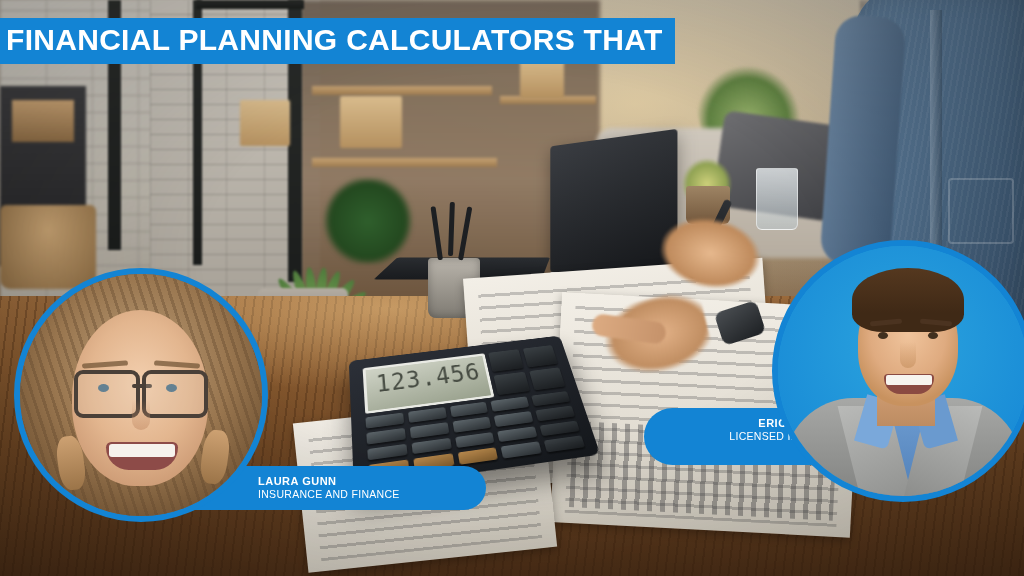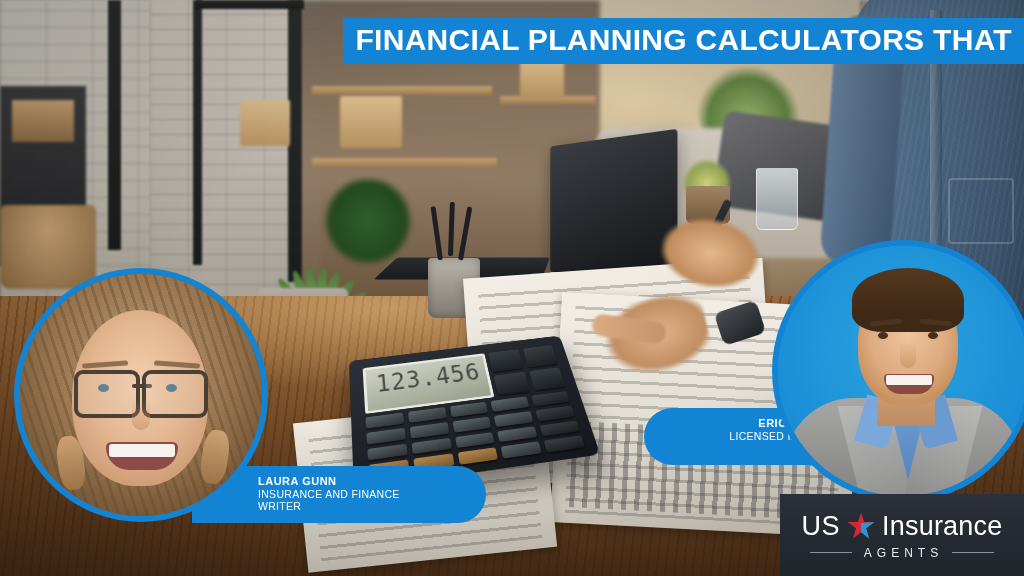--- a/index.html
+++ b/index.html
@@ -317,21 +317,21 @@
     filter:blur(.6px);
   }
   .vignette{
     position:absolute;inset:0;
     background:radial-gradient(ellipse 75% 80% at 50% 45%, rgba(0,0,0,0) 40%, rgba(0,0,0,.28) 100%);
   }
 
   
   .title{
     position:absolute;left:0;top:18px;width:1024px;
-    display:flex;flex-direction:column;align-items:flex-end;
+    display:flex;flex-direction:column;align-items:flex-start;
     z-index:14;
   }
   .title-line{
     display:inline-block;
     background:#1384D4;
     color:#fff;
     font-weight:bold;
     font-size:30px;
     letter-spacing:.3px;
     line-height:1.22;
@@ -659,38 +659,22 @@
     <div class="eric-eye r"></div>
     <div class="eric-nose"></div>
     <div class="eric-mouth">
       <div class="eric-teeth"></div>
     </div>
   </div>
 
   <div class="banner" id="banner-laura">
     <div class="b-name">LAURA GUNN</div>
     <div class="b-role">INSURANCE AND FINANCE</div>
-    <div class="b-role">WRITER</div>
   </div>
 
   <div class="banner" id="banner-eric">
     <div class="b-name">ERIC STAUFFER</div>
     <div class="b-role">LICENSED INSURANCE</div>
     <div class="b-role">AGENT</div>
   </div>
 
-  <div id="logo">
-    <div class="logo-row">
-      <span class="logo-us">US</span>
-      <span class="logo-star">
-        <span class="star-red"></span>
-        <span class="star-blue"></span>
-      </span>
-      <span class="logo-ins">Insurance</span>
-    </div>
-    <div class="logo-sub">
-      <span class="logo-rule"></span>
-      <span class="logo-agents">AGENTS</span>
-      <span class="logo-rule"></span>
-    </div>
-  </div>
 
 </div>
 
 </body></html>

